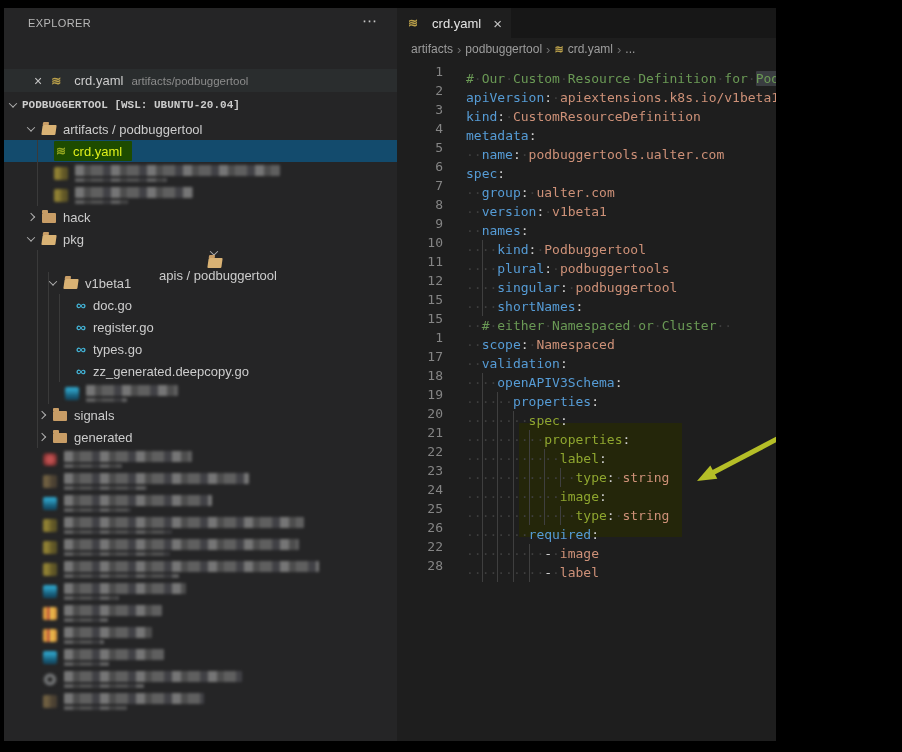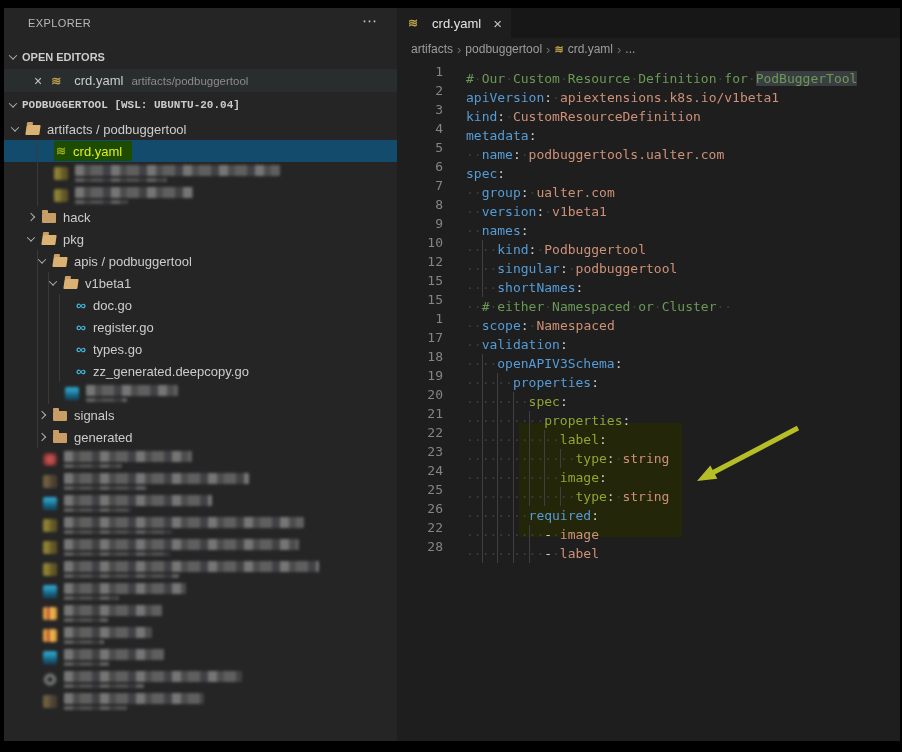--- a/index.html
+++ b/index.html
@@ -1,16 +1,16 @@
 <!DOCTYPE html>
 <html><head>
 <meta charset="utf-8">
 <style>
   html,body{margin:0;padding:0;background:#000;}
-  #screen{position:relative;width:902px;height:752px;background:#000;overflow:hidden;
+  #screen{position:relative;width:776px;height:752px;background:#000;overflow:hidden;
           font-family:"Liberation Sans",sans-serif;-webkit-font-smoothing:antialiased;}
 
   
   #sidebar{position:absolute;left:4px;top:8px;width:393px;height:733px;background:#252526;color:#cccccc;}
   #sb-header{position:absolute;left:0;top:0;width:100%;height:34px;}
   #sb-title{position:absolute;left:24px;top:9px;font-size:11px;color:#b8b8b8;letter-spacing:.4px;}
   #sb-more{position:absolute;right:20px;top:4px;font-size:15px;color:#c5c5c5;cursor:pointer;}
   .sect-head{position:absolute;left:0;width:100%;height:22px;font-size:11px;font-weight:bold;color:#cccccc;display:flex;align-items:center;}
   #sect-open{top:38px;}
   #sect-proj{top:86px;font-family:Liberation Mono, monospace;}
@@ -80,39 +80,35 @@
 <body>
 
 <div id="screen">
 
   <div id="sidebar">
     <div id="sb-header">
       <span id="sb-title">EXPLORER</span>
       <span id="sb-more">⋯</span>
     </div>
 
-    <div class="sect-head" id="sect-open">
-      <span class="chev down"></span>
-      <span>OPEN EDITORS</span>
-    </div>
 
     <div id="open-editor-item">
       <span id="oe-close">×</span>
       <span class="ficon icon-yaml" style="margin-left:9px">≋</span>
       <span id="oe-label">crd.yaml</span>
       <span id="oe-desc">artifacts/podbuggertool</span>
     </div>
 
     <div class="sect-head" id="sect-proj">
       <span class="chev down"></span>
       <span>PODBUGGERTOOL [WSL: UBUNTU-20.04]</span>
     </div>
 
     <div id="tree">
-        <div class="trow" style="padding-left: 8px;">
+        <div class="trow" style="padding-left: 24px;">
           <span class="chev down" style="margin-right: 8px;"></span>
           <span class="ficon icon-folder-open"></span>
           <span class="t-label">artifacts / podbuggertool</span>
         </div>
         <div class="trow selected" style="padding-left: 35px;">
           <span class="row-guide"></span>
           <span style="width: 15px; flex: 0 0 auto;"></span>
           <span class="annot-box">
             <span class="ficon icon-yaml">≋</span>
             <span class="t-label">crd.yaml</span>
@@ -137,21 +133,21 @@
         <div class="trow" style="padding-left: 24px;">
           <span class="chev right" style="margin-right: 8px;"></span>
           <span class="ficon icon-folder"></span>
           <span class="t-label">hack</span>
         </div>
         <div class="trow" style="padding-left: 24px; align-items: center;">
           <span class="chev down" style="margin-right: 8px;"></span>
           <span class="ficon icon-folder-open"></span>
           <span class="t-label">pkg</span>
         </div>
-        <div class="trow" style="padding-left: 35px;">
+        <div class="trow" style="padding-left: 35px; flex-direction: column;">
           <span class="chev down" style="margin-right: 8px;"></span>
           <span class="ficon icon-folder-open"></span>
           <span class="t-label">apis / podbuggertool</span>
         </div>
         <div class="trow" style="padding-left: 46px;">
           <span class="chev down" style="margin-right: 8px;"></span>
           <span class="ficon icon-folder-open"></span>
           <span class="t-label">v1beta1</span>
         </div>
         <div class="trow" style="padding-left: 57px;">
@@ -323,20 +319,21 @@
           <div class="cl"><span class="ln">1</span><span class="lc"><span class="cm">#</span><span class="ws">·</span><span class="cm">Our</span><span class="ws">·</span><span class="cm">Custom</span><span class="ws">·</span><span class="cm">Resource</span><span class="ws">·</span><span class="cm">Definition</span><span class="ws">·</span><span class="cm">for</span><span class="ws">·</span><span class="cmh">PodBuggerTool</span></span></div>
           <div class="cl"><span class="ln">2</span><span class="lc"><span class="k">apiVersion</span><span class="p">:</span><span class="ws">·</span><span class="v">apiextensions.k8s.io/v1beta1</span></span></div>
           <div class="cl"><span class="ln">3</span><span class="lc"><span class="k">kind</span><span class="p">:</span><span class="ws">·</span><span class="v">CustomResourceDefinition</span></span></div>
           <div class="cl"><span class="ln">4</span><span class="lc"><span class="k">metadata</span><span class="p">:</span></span></div>
           <div class="cl"><span class="ln">5</span><span class="lc"><span class="iu">··</span><span class="k">name</span><span class="p">:</span><span class="ws">·</span><span class="v">podbuggertools.ualter.com</span></span></div>
           <div class="cl"><span class="ln">6</span><span class="lc"><span class="k">spec</span><span class="p">:</span></span></div>
           <div class="cl"><span class="ln">7</span><span class="lc"><span class="iu">··</span><span class="k">group</span><span class="p">:</span><span class="ws">·</span><span class="v">ualter.com</span></span></div>
           <div class="cl"><span class="ln">8</span><span class="lc"><span class="iu">··</span><span class="k">version</span><span class="p">:</span><span class="ws">·</span><span class="v">v1beta1</span></span></div>
           <div class="cl"><span class="ln">9</span><span class="lc"><span class="iu">··</span><span class="k">names</span><span class="p">:</span></span></div>
           <div class="cl"><span class="ln">10</span><span class="lc"><span class="iu">··</span><span class="iu ig">··</span><span class="k">kind</span><span class="p">:</span><span class="ws">·</span><span class="v">Podbuggertool</span></span></div>
+          <div class="cl"><span class="ln">11</span><span class="lc"><span class="iu">··</span><span class="iu ig">··</span><span class="k">plural</span><span class="p">:</span><span class="ws">·</span><span class="v">podbuggertools</span></span></div>
           <div class="cl"><span class="ln">12</span><span class="lc"><span class="iu">··</span><span class="iu ig">··</span><span class="k">singular</span><span class="p">:</span><span class="ws">·</span><span class="v">podbuggertool</span></span></div>
           <div class="cl"><span class="ln">15</span><span class="lc"><span class="iu">··</span><span class="iu ig">··</span><span class="k">shortNames</span><span class="p">:</span></span></div>
           <div class="cl"><span class="ln">15</span><span class="lc"><span class="iu">··</span><span class="cm">#</span><span class="ws">·</span><span class="cm">either</span><span class="ws">·</span><span class="cm">Namespaced</span><span class="ws">·</span><span class="cm">or</span><span class="ws">·</span><span class="cm">Cluster</span><span class="ws">··</span></span></div>
           <div class="cl"><span class="ln">1</span><span class="lc"><span class="iu">··</span><span class="k">scope</span><span class="p">:</span><span class="ws">·</span><span class="v">Namespaced</span></span></div>
           <div class="cl"><span class="ln">17</span><span class="lc"><span class="iu">··</span><span class="k">validation</span><span class="p">:</span></span></div>
           <div class="cl"><span class="ln">18</span><span class="lc"><span class="iu">··</span><span class="iu ig">··</span><span class="k">openAPIV3Schema</span><span class="p">:</span></span></div>
           <div class="cl"><span class="ln">19</span><span class="lc"><span class="iu">··</span><span class="iu ig">··</span><span class="iu ig">··</span><span class="k">properties</span><span class="p">:</span></span></div>
           <div class="cl"><span class="ln">20</span><span class="lc"><span class="iu">··</span><span class="iu ig">··</span><span class="iu ig">··</span><span class="iu ig">··</span><span class="kh">spec</span><span class="p">:</span></span></div>
           <div class="cl"><span class="ln">21</span><span class="lc"><span class="iu">··</span><span class="iu ig">··</span><span class="iu ig">··</span><span class="iu ig">··</span><span class="iu ig">··</span><span class="kh">properties</span><span class="p">:</span></span></div>
           <div class="cl"><span class="ln">22</span><span class="lc"><span class="iu">··</span><span class="iu ig">··</span><span class="iu ig">··</span><span class="iu ig">··</span><span class="iu ig">··</span><span class="iu ig">··</span><span class="kh">label</span><span class="p">:</span></span></div>

